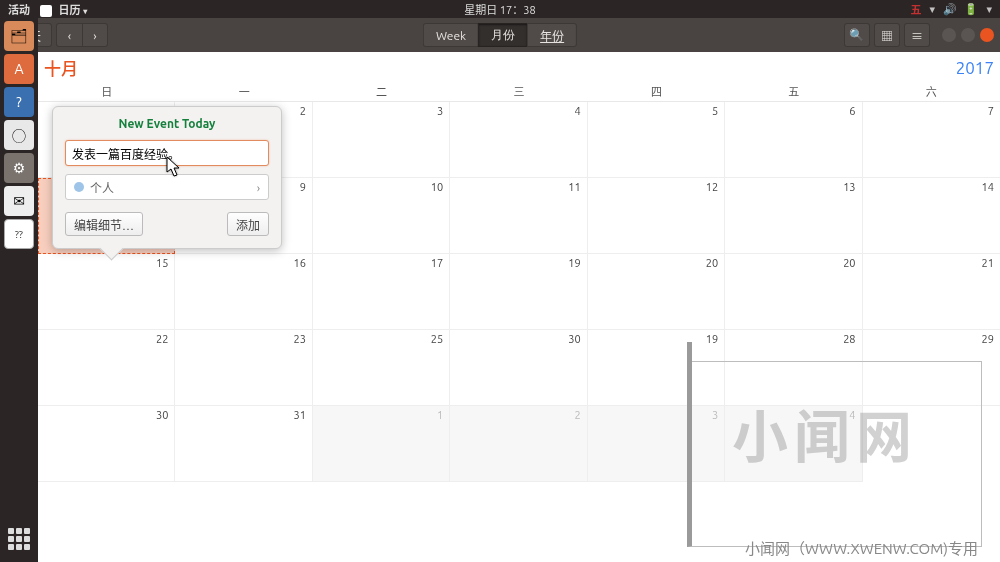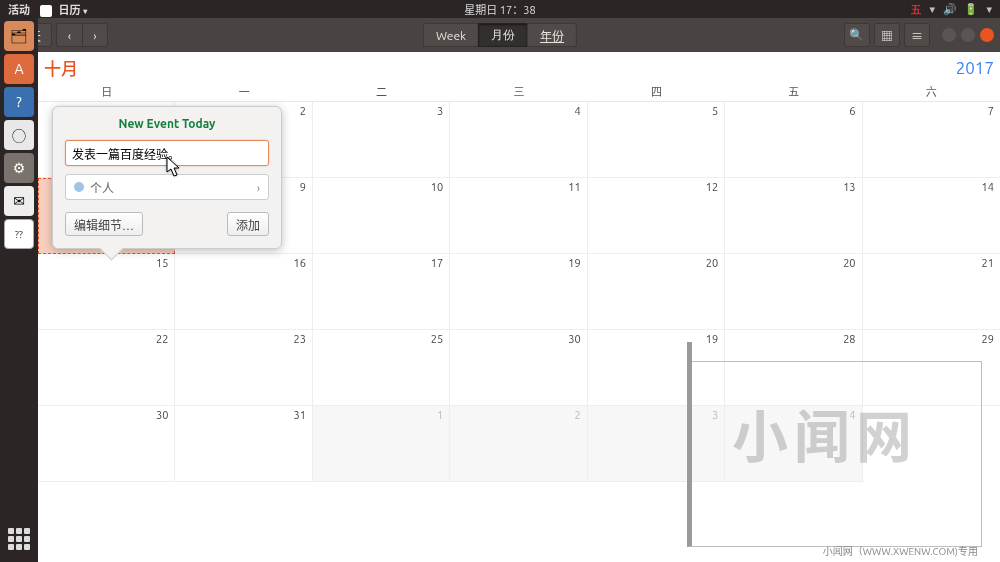--- a/index.html
+++ b/index.html
@@ -74,21 +74,21 @@
 .pbtn { height:24px; padding:0 8px; background:linear-gradient(#fefefe,#eee); border:1px solid #bbb; border-radius:3px; font-size:12px; color:#444; cursor:pointer; }
 
 
 .cursor { position:absolute; left:166px; top:156px; width:16px; height:22px; pointer-events:none; z-index:100; }
 .cursor svg { filter: drop-shadow(0 0 1px rgba(0,0,0,.4)); }
 
 
 .wm-box { position:absolute; right:18px; bottom:15px; width:295px; height:186px; border:1px solid #bdbdbd; border-left:5px solid #9a9a9a; pointer-events:none; }
 .wm-tab { position:absolute; left:-5px; top:-20px; width:5px; height:20px; background:#9a9a9a; }
 .wm-text { position:absolute; left:40px; top:30px; font-size:56px; font-weight:700; color:rgba(140,140,140,.4); letter-spacing:6px; }
-.wm-sub { position:absolute; right:22px; bottom:4px; font-size:10px; color:#888; }
+.wm-sub { position:absolute; right:22px; bottom:4px; font-size:15px; color:#888; }
 </style>
 </head>
 <body>
 
 <div class="menubar">
   <div class="left">
     <span>活动</span>
     <span>
       <span style="display:inline-block;width:12px;height:12px;background:#fff;border-radius:2px;vertical-align:middle;margin-right:4px;"></span>
       <span>日历</span>

